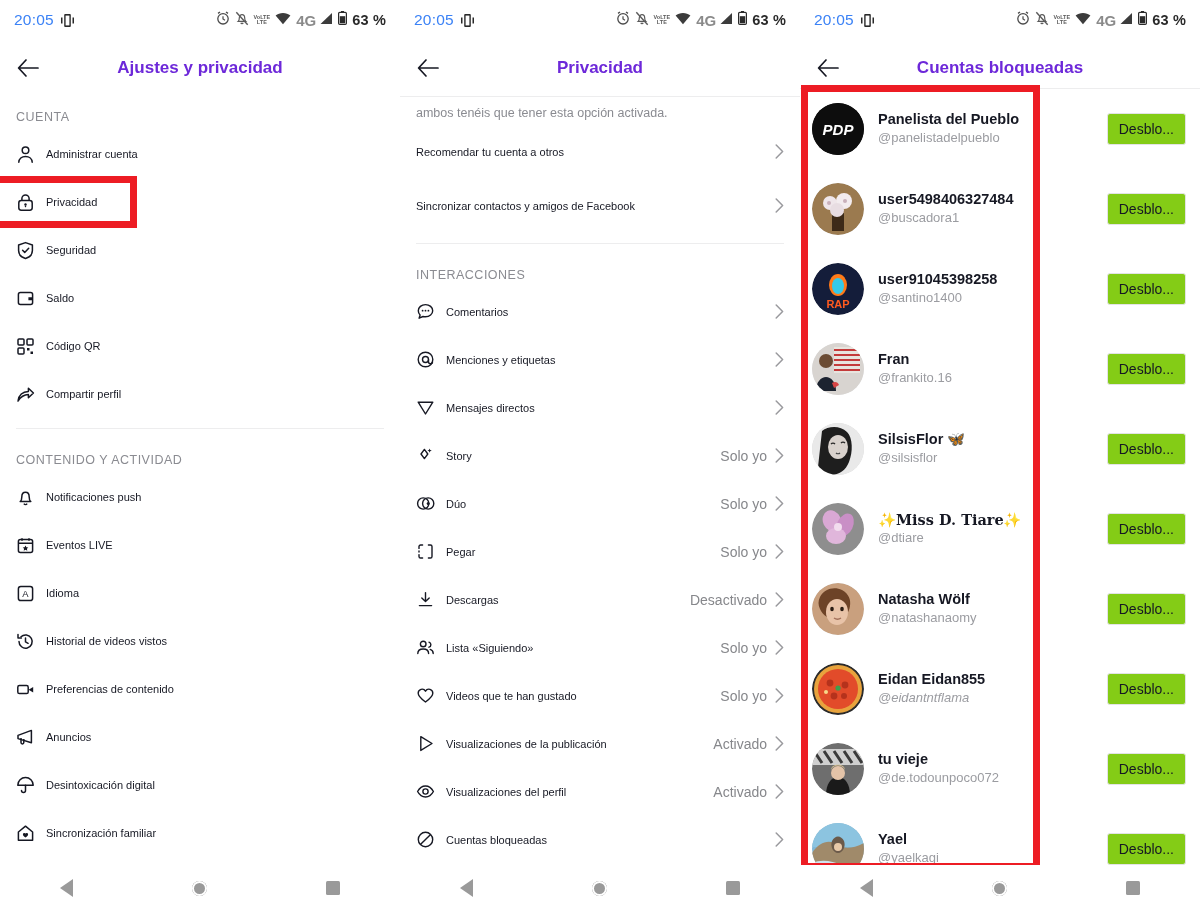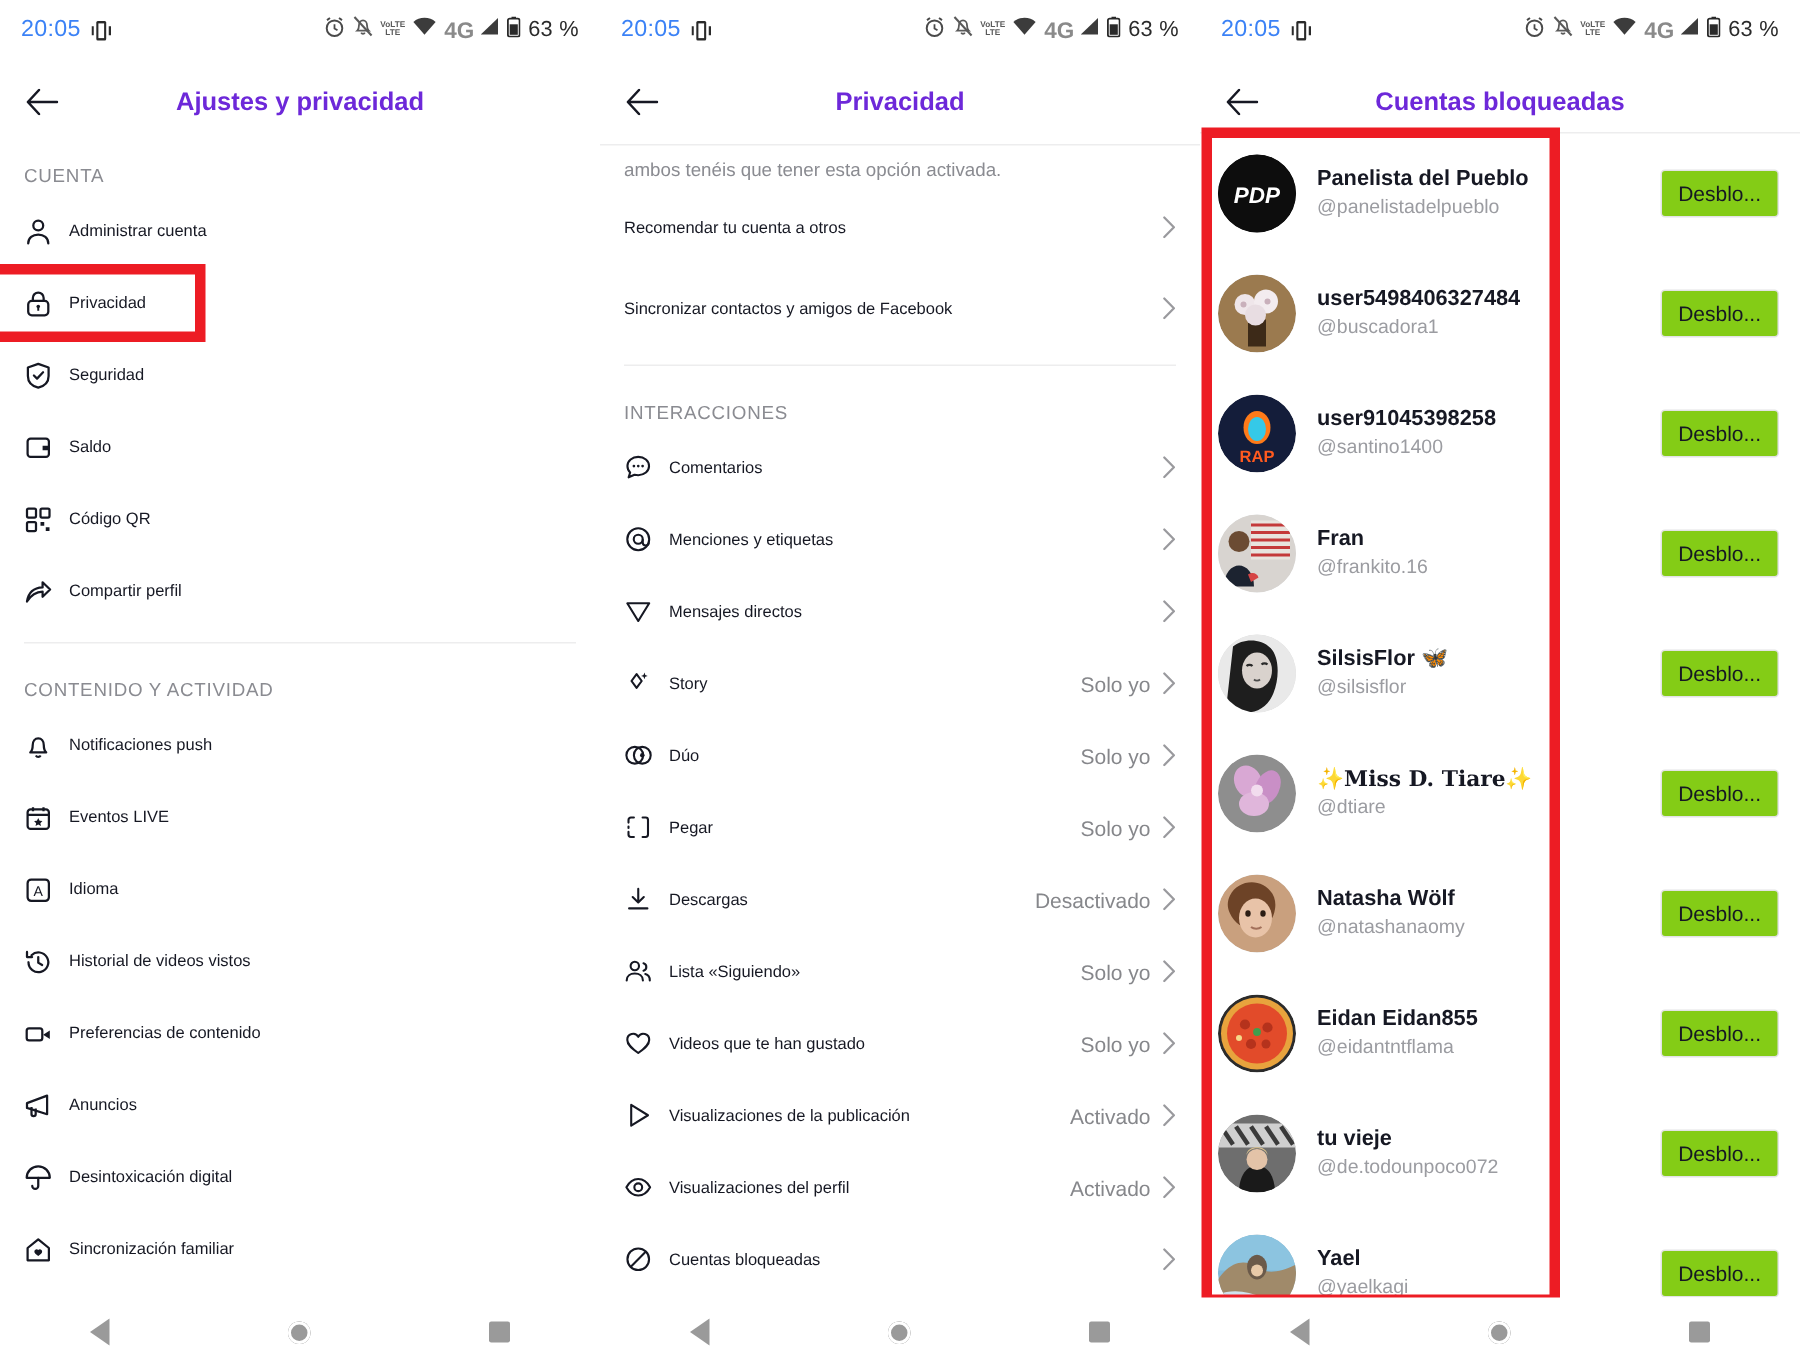--- a/index.html
+++ b/index.html
@@ -13,21 +13,21 @@
   .screen { width: 400px; height: 911px; position: relative; background: #fff; overflow: hidden; }
 
   
   .statusbar {
     height: 40px; display: flex; align-items: center;
     padding: 0 14px; font-size: 15.5px; color: #1a1a1a;
   }
   .sb-time { font-size: 15.5px; letter-spacing: .2px; color: #3b82f6; }
   .sb-vib { margin-left: 7px; display: inline-flex; align-items: center; }
   .sb-right { margin-left: auto; display: flex; align-items: center; gap: 5px; }
-  .sb-batt-txt { font-size: 14.5px; color: #2a2a2a; letter-spacing: .2px; }
+  .sb-batt-txt { font-size: 14.5px; color: #2a2a2a; letter-spacing: .2px; font-weight: bold; }
   .volte { font-size: 5.5px; line-height: 5.2px; font-weight: bold;
            color: #5a5a5a; text-align: center; font-family: "Liberation Sans", sans-serif; }
   .g4 { font-size: 15px; color: #8a8a8a; font-weight: bold; margin-right: -2px; }
 
   
   .appbar { height: 56px; display: flex; align-items: center; position: relative; }
   .back-btn { width: 56px; display: flex; align-items: center; justify-content: center; cursor: pointer; }
   .appbar-title {
     position: absolute; left: 0; right: 0; text-align: center;
     font-size: 17px; font-weight: bold; color: #6d28d9; pointer-events: none;
@@ -794,21 +794,21 @@
               <circle cx="18" cy="20" r="3.4" fill="#b5321c"></circle>
               <circle cx="33" cy="22" r="3.4" fill="#b5321c"></circle>
               <circle cx="22" cy="33" r="3.4" fill="#b5321c"></circle>
               <circle cx="32" cy="33" r="3" fill="#b5321c"></circle>
               <circle cx="26" cy="25" r="2.6" fill="#3f9e4d"></circle>
               <circle cx="14" cy="29" r="2" fill="#f6d98a"></circle>
             </svg>
         </span>
         <span class="acct-txt">
           <span class="acct-name">Eidan Eidan855</span>
-          <span class="acct-handle" style="display:block;">@eidantntflama</span>
+          <span class="acct-handle" style="display:block;font-style:italic;">@eidantntflama</span>
         </span>
         <button class="unblock-btn">Desblo...</button>
       </div>
 
       <div class="acct">
         <span class="avatar">
           <svg width="52" height="52" viewBox="0 0 52 52">
               <circle cx="26" cy="26" r="26" fill="#6e6e6e"></circle>
               <rect x="0" y="6" width="52" height="16" fill="#cfcfcf"></rect>
               <path d="M2 8l8 12M12 8l8 12M22 8l8 12M32 8l8 12M42 8l8 12" stroke="#3a3a3a" stroke-width="3"></path>

